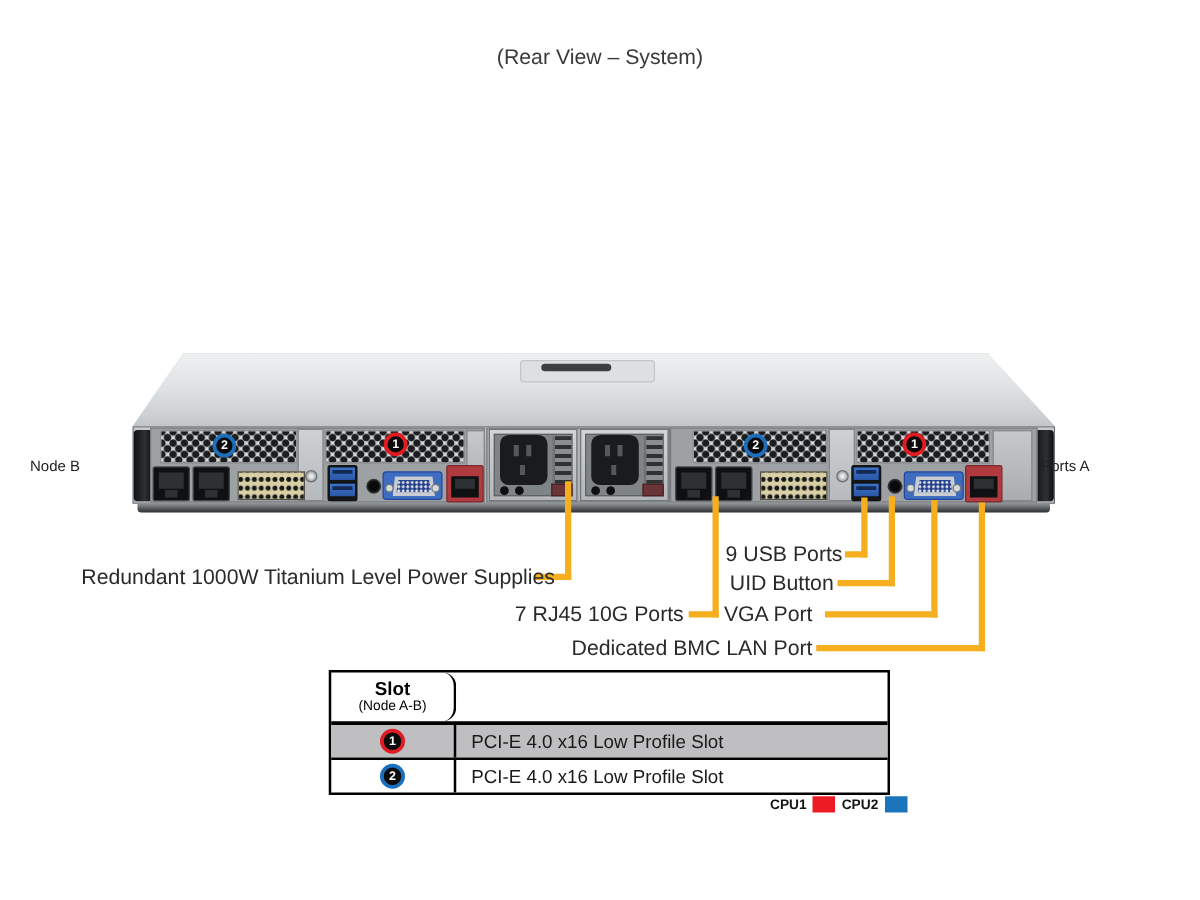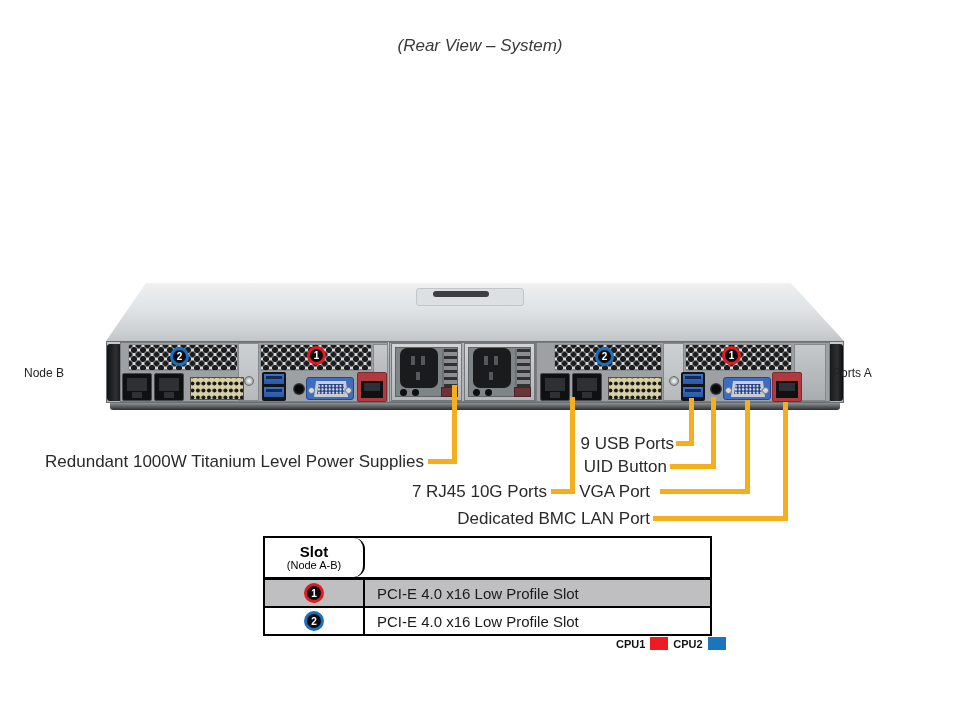--- a/index.html
+++ b/index.html
@@ -1,19 +1,19 @@
 <!DOCTYPE html>
 <html><head>
 <meta charset="utf-8">
 <style>
   html,body{margin:0;padding:0;}
   body{width:960px;height:720px;background:#fff;font-family:"Liberation Sans","DejaVu Sans",sans-serif;position:relative;overflow:hidden;}
   .abs{position:absolute;}
   
-  .page-title{left:0;top:36px;width:960px;text-align:center;font-size:17px;font-style:italic;color:#3a3a3c;}
+  .page-title{left:0;top:36px;width:960px;text-align:center;font-size:17px;color:#3a3a3c;}
   
   .top-cover{left:106px;top:283px;width:738px;height:58px;
     clip-path:polygon(5.4% 0,92.8% 0,100% 100%,0 100%);
     background:linear-gradient(180deg,#eef0f1 0%,#e0e3e5 45%,#cdd0d2 85%,#c2c5c7 100%);}
   .cover-edge{left:146px;top:283px;width:645px;height:2px;background:#9a9ea1;}
   .handle-recess{left:416px;top:288px;width:106px;height:16px;background:#dde0e2;border:1px solid #c2c5c7;border-radius:3px;}
   .handle-slot{left:433px;top:291px;width:56px;height:6px;background:#3c3e40;border-radius:3px;}
   .rear-panel{left:106px;top:341px;width:738px;height:62px;background:linear-gradient(180deg,#c9ccce 0%,#b0b4b7 30%,#a2a6a9 75%,#b5b8ba 100%);border:1px solid #6a6e71;box-sizing:border-box;}
   .bottom-strip{left:110px;top:403px;width:730px;height:7px;background:linear-gradient(180deg,#8e9294,#3f4244 80%,#2c2e30);border-radius:0 0 3px 3px;}
   .ear{width:15px;height:57px;top:344px;background:linear-gradient(90deg,#111213,#2e3032 60%,#0d0e0f);border-radius:3px;}
@@ -192,21 +192,21 @@
 
 <div class="abs cl cl-v" style="left: 711px; top: 397px; height: 72px; background: rgb(245, 175, 30);"></div>
 <div class="abs cl cl-h" style="left: 670px; top: 464px; width: 46px; background: rgb(245, 175, 30);"></div>
 
 <div class="abs cl cl-v" style="left: 745px; top: 400px; height: 94px; background: rgb(245, 175, 30);"></div>
 <div class="abs cl cl-h" style="left: 660px; top: 489px; width: 90px; background: rgb(245, 175, 30);"></div>
 
 <div class="abs cl cl-v" style="left: 783px; top: 402px; height: 119px; background: rgb(245, 175, 30);"></div>
 <div class="abs cl cl-h" style="left: 653px; top: 516px; width: 135px; background: rgb(245, 175, 30);"></div>
 
-<div class="abs callout-label" style="right:536px;top:452px;">Redundant 1000W Titanium Level Power Supplies</div>
+<div class="abs callout-label" style="right:516px;top:452px;">Redundant 1000W Titanium Level Power Supplies</div>
 <div class="abs callout-label" style="right:413px;top:482px;">7 RJ45 10G Ports</div>
 <div class="abs callout-label" style="right:286px;top:434px;">9 USB Ports</div>
 <div class="abs callout-label" style="right:293px;top:457px;">UID Button</div>
 <div class="abs callout-label" style="right:310px;top:482px;">VGA Port</div>
 <div class="abs callout-label" style="right:310px;top:509px;">Dedicated BMC LAN Port</div>
 
 <div class="abs slot-table">
   <div class="t-header">
     <div class="t-c1">
       <div class="t-h1">Slot</div>

